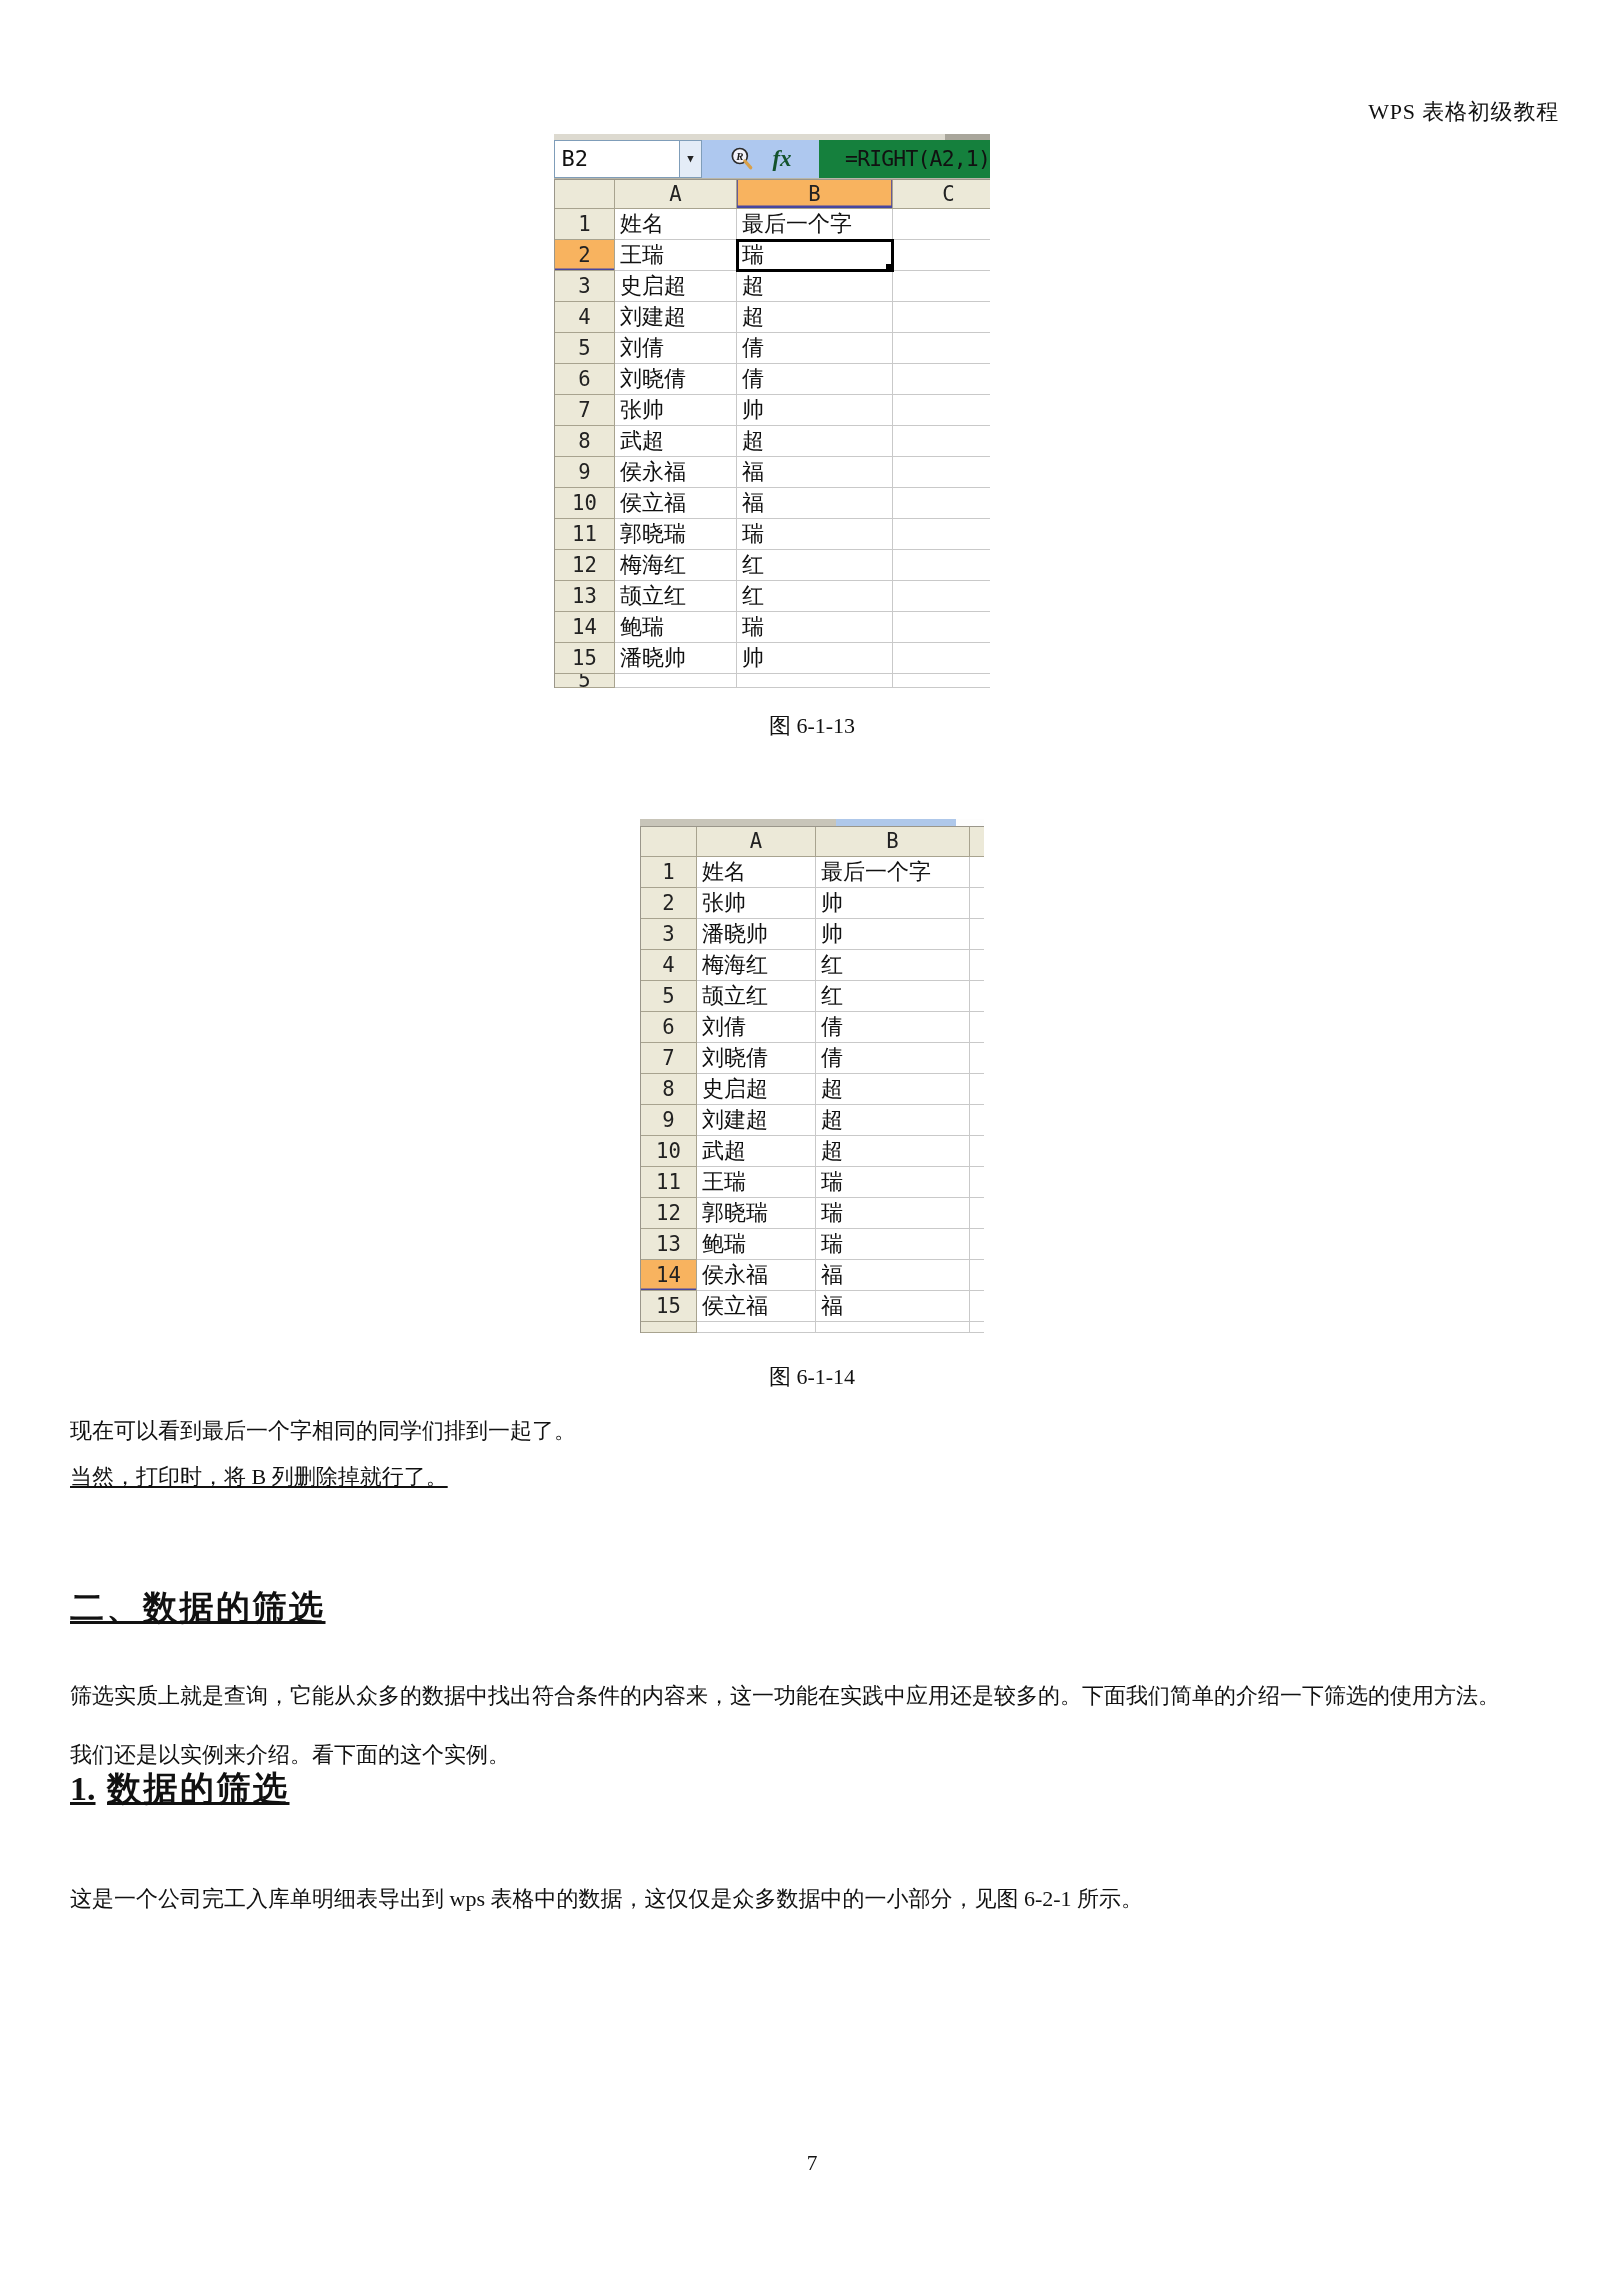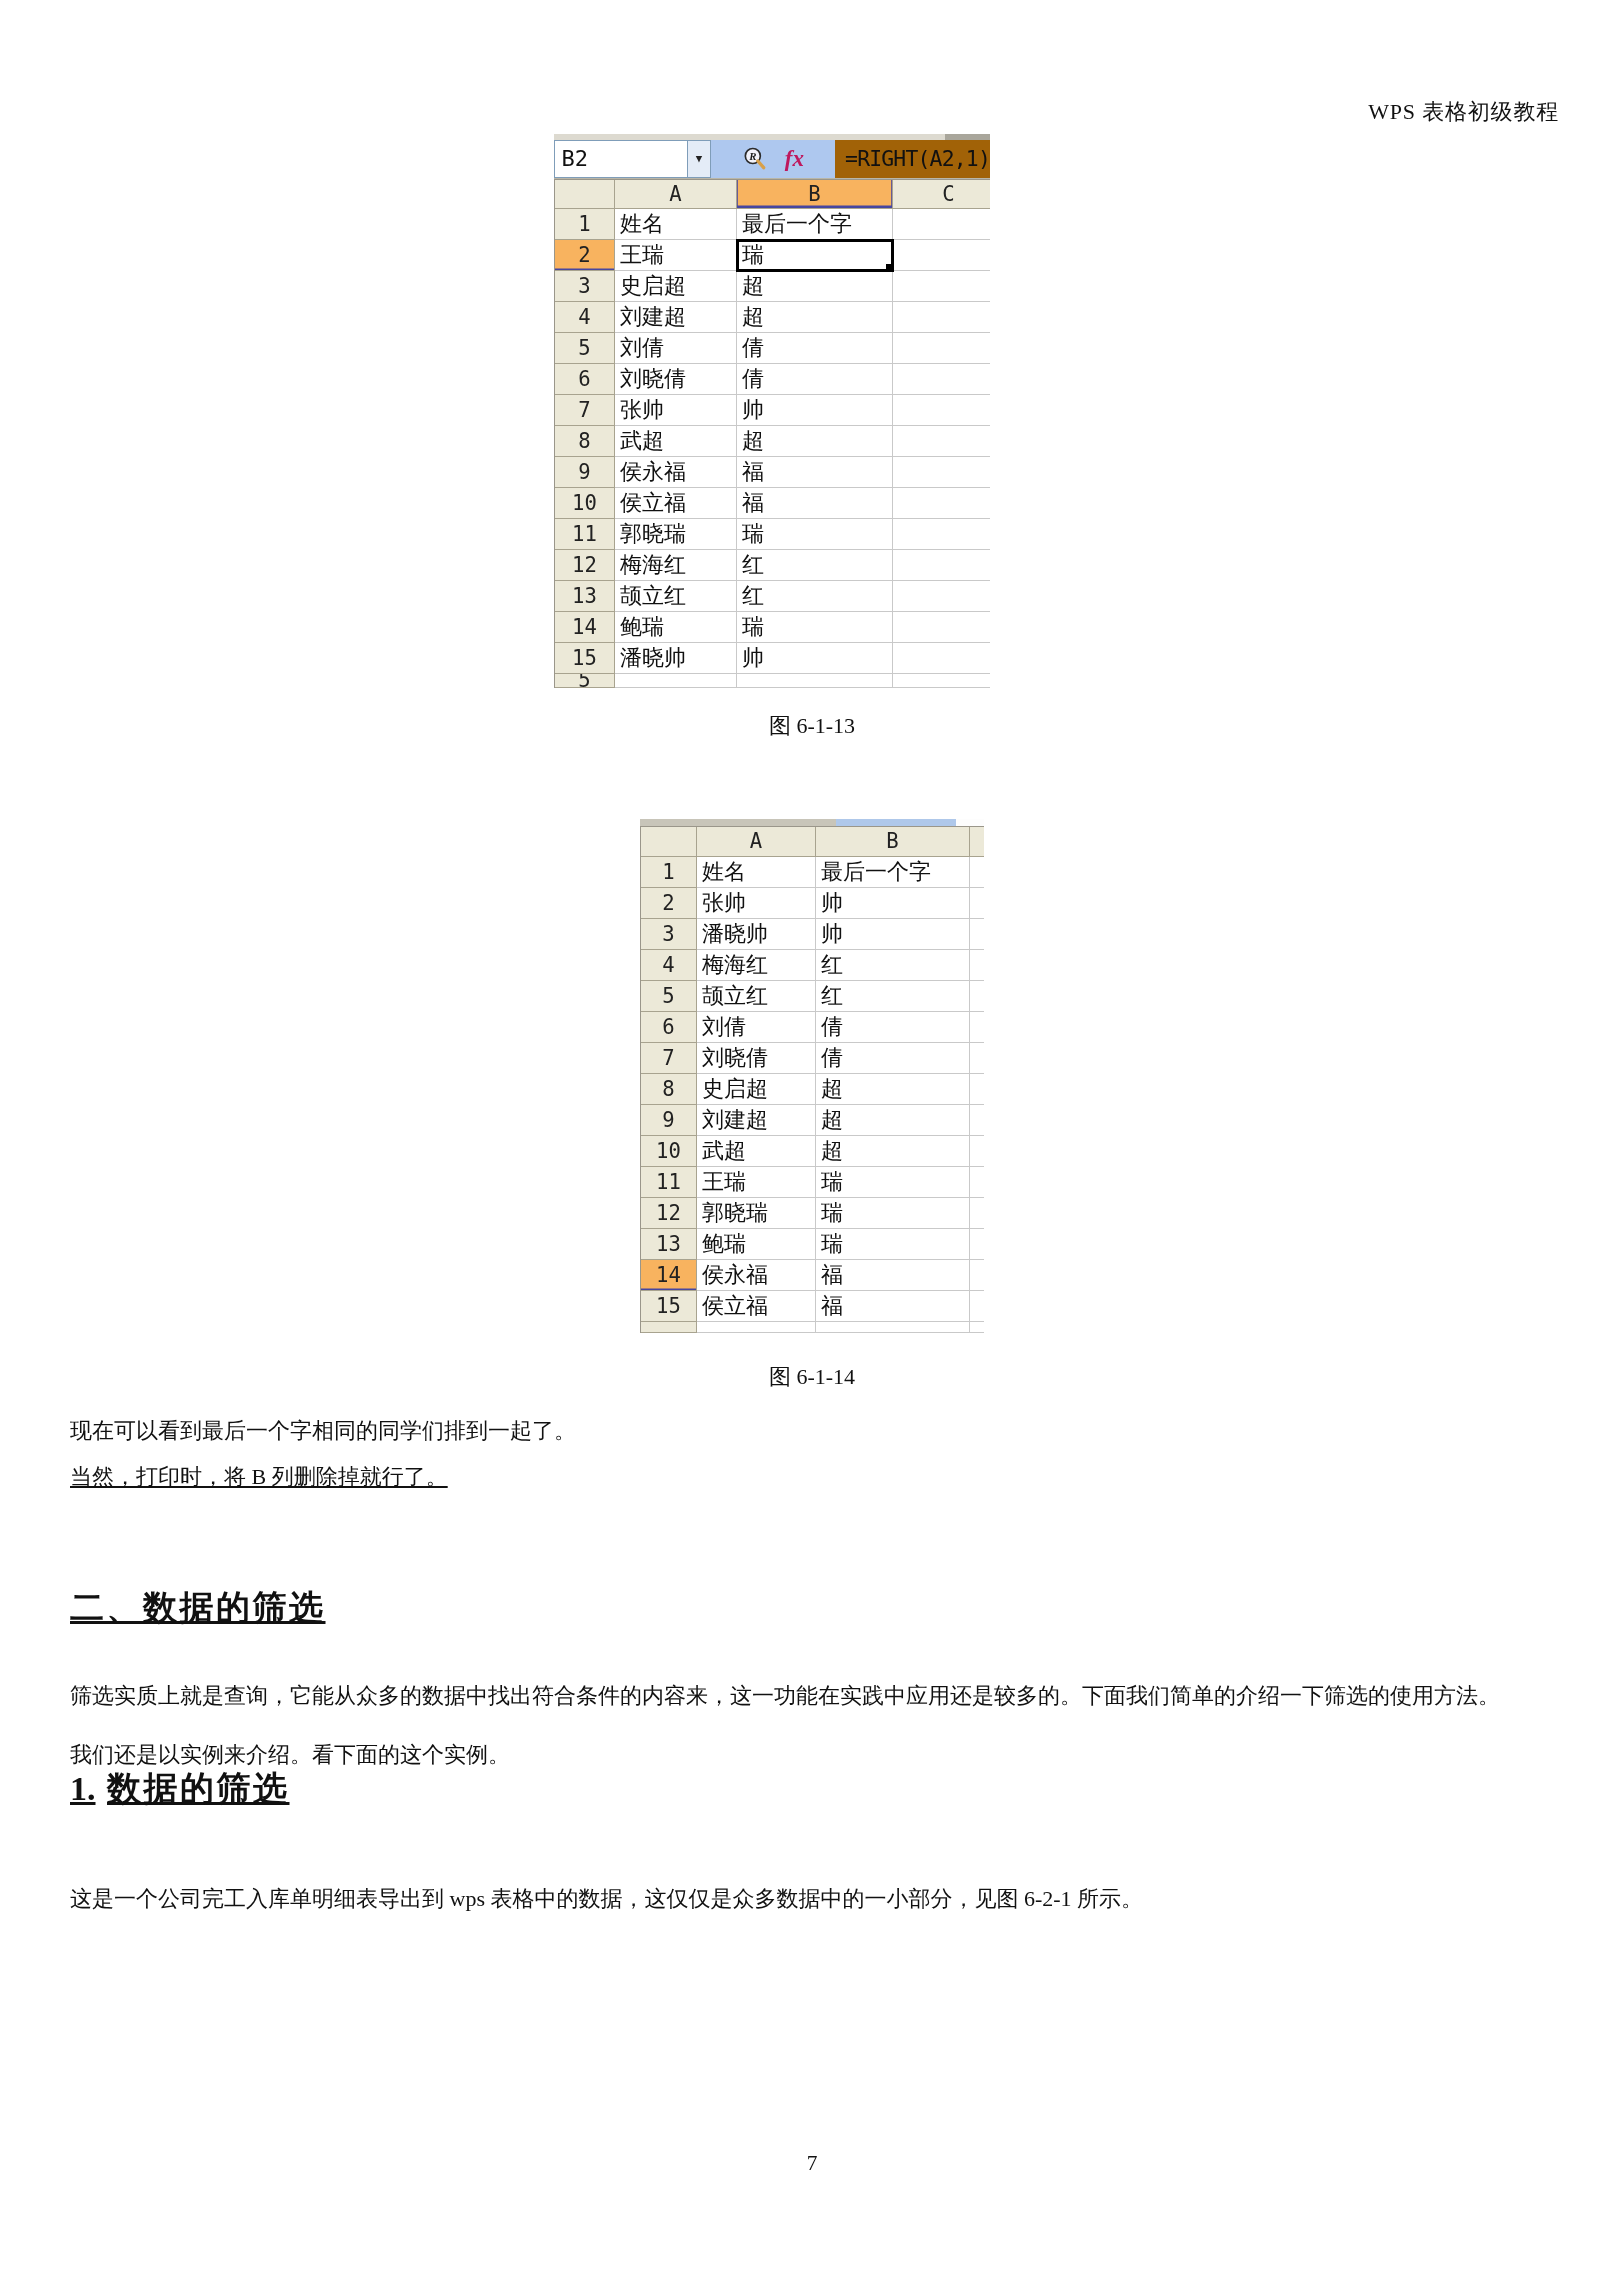--- a/index.html
+++ b/index.html
@@ -23,22 +23,22 @@
   .top-strip2{height:6.6px;background:linear-gradient(to right,#C8C5B9 0 57%,#AFC8EA 57% 92%,#fdfdfd 92%);}
   
   .fbar{height:39px;display:flex;background:#fff;border-bottom:1.6px solid #b9b6a8;box-sizing:border-box;}
   .namebox{width:185px;box-sizing:border-box;border:1.6px solid #7F9DB9;background:#fff;display:flex;align-items:center;
            font-family:"DejaVu Sans Mono",monospace;font-size:22px;padding-left:6.6px;}
   .nb-fill{flex:1;}
   .nb-drop{width:21.4px;height:100%;display:flex;align-items:center;justify-content:center;
            border-left:0.8px solid #7F9DB9;background:#E4ECF7;font-size:10.7px;color:#222;}
   .fb-blue{width:148px;background:var(--formula_blue,#AEC8EF);display:flex;align-items:center;justify-content:center;gap:18px;}
   .mag-icon{display:inline-block;line-height:0;}
-  .fx-icon{font-family:"Liberation Serif","DejaVu Serif",serif;font-style:italic;font-weight:bold;font-size:23px;color:#be185d;}
-  .fb-formula{flex:1;background:#a16207;display:flex;align-items:center;padding-left:10px;
+  .fx-icon{font-family:"Liberation Serif","DejaVu Serif",serif;font-style:italic;font-weight:bold;font-size:23px;color:#14532d;}
+  .fb-formula{flex:1;background:#15803d;display:flex;align-items:center;padding-left:26px;
               font-family:"DejaVu Sans Mono",monospace;font-size:21.4px;letter-spacing:-0.8px;}
   
   .grid{border-left:0.8px solid #9a968a;border-top:0.8px solid #9a968a;box-sizing:border-box;}
   .tr{display:flex;height:31px;}
   .fig2 .tr{height:31px;}
   .tr.hdr{height:29px;}
   .fig2 .tr.hdr{height:30px;}
   .tr.partial{height:14px;overflow:hidden;}
   .fig2 .tr.partial{height:11.5px;}
   .cell{box-sizing:border-box;overflow:hidden;flex:none;}

